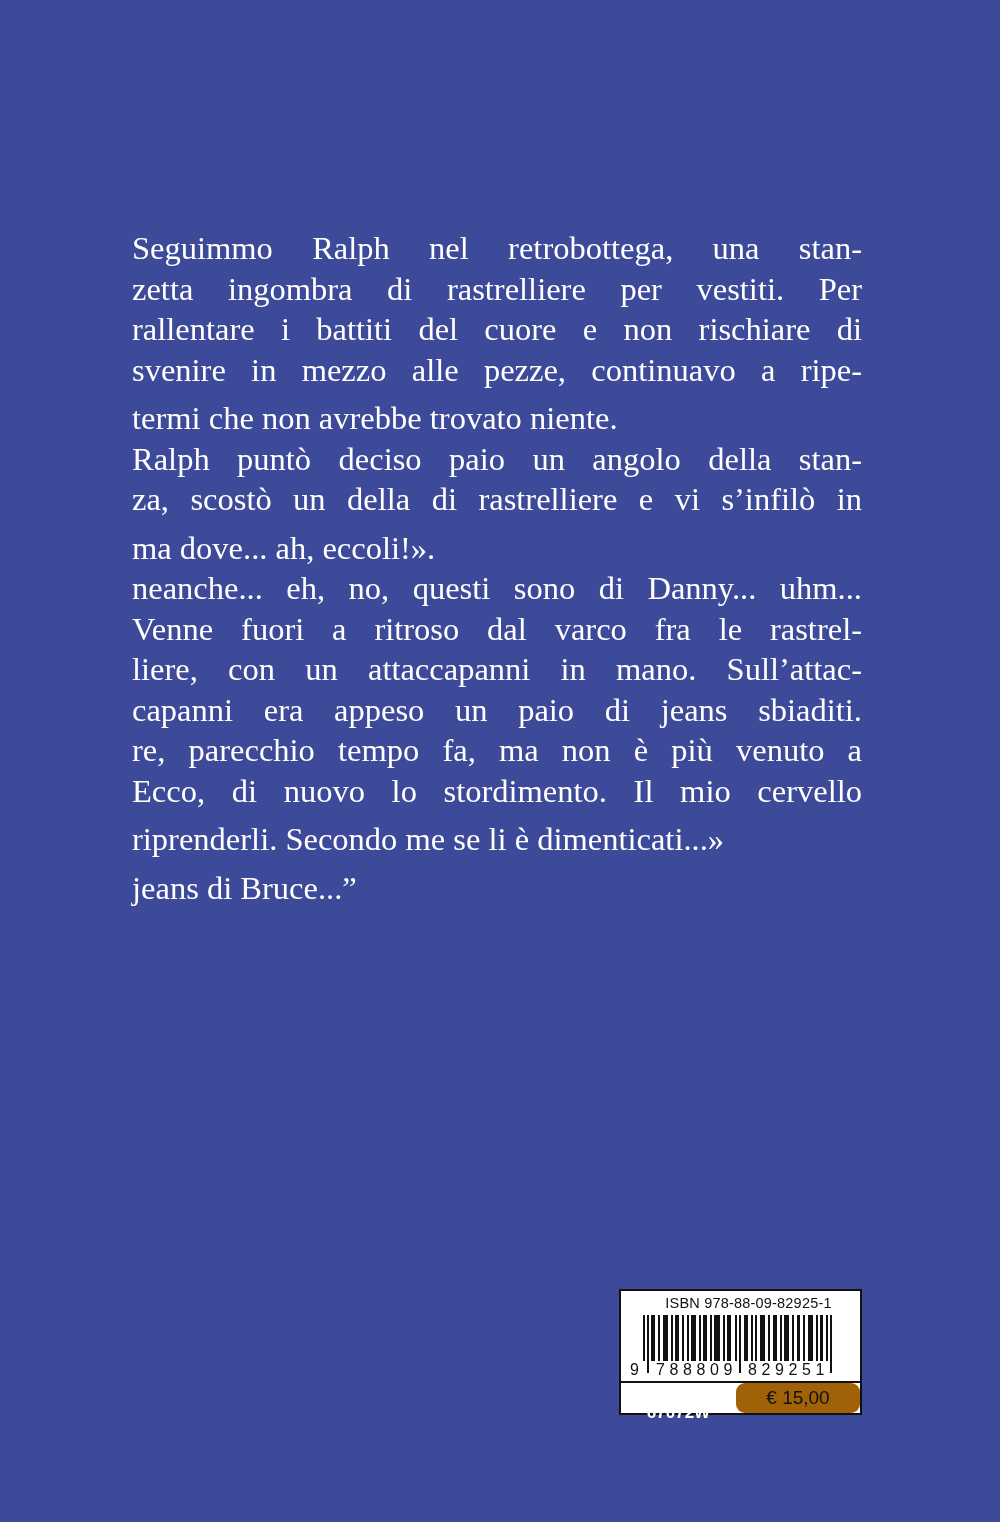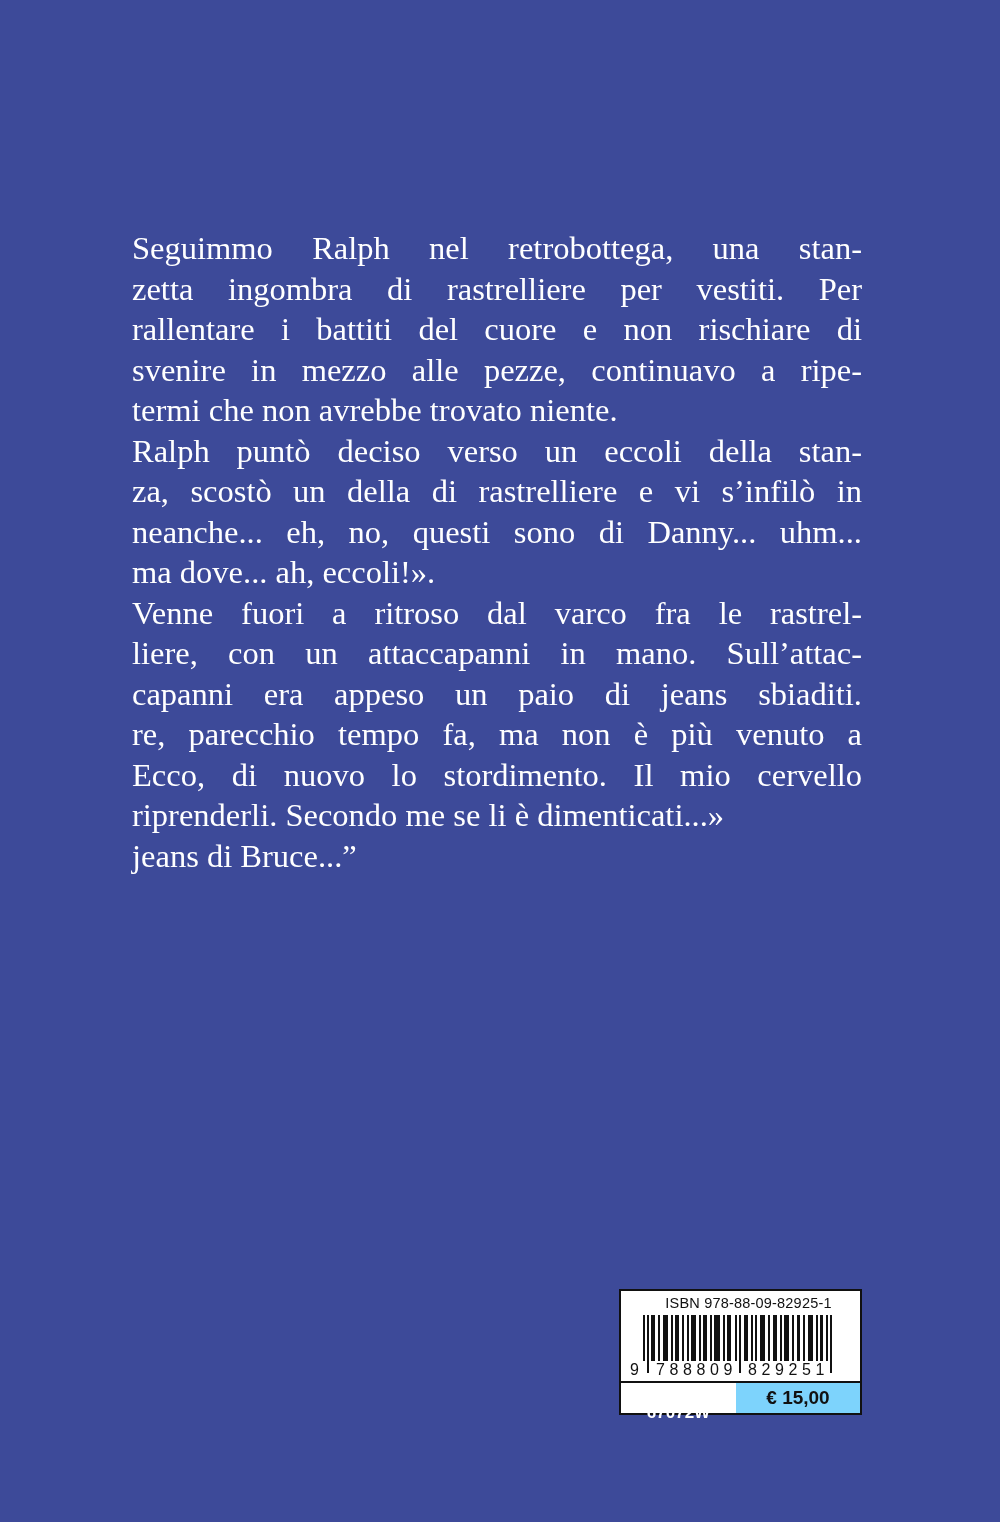--- a/index.html
+++ b/index.html
@@ -28,20 +28,21 @@
     }
     .blurb .line {
       display: block;
       white-space: nowrap;
       text-align: justify;
       text-align-last: justify;
       height: 40.5px;
     }
     .blurb .line.last {
       text-align-last: left;
+      margin-top: 8px;
     }
     .barcode-box {
       position: absolute;
       left: 619px;
       top: 1289px;
       width: 243px;
       height: 126px;
       background: #ffffff;
       border: 2px solid #111;
       box-sizing: border-box;
@@ -83,42 +84,42 @@
     .code-cell {
       width: 115px;
       background: #111;
       color: #fff;
       font-weight: bold;
       font-size: 17px;
       display: flex; align-items: center; justify-content: center; margin-top: 30px;
     }
     .price-cell {
       flex: 1;
-      background: #7dd3fc;
+      background: #a16207;
       color: #111;
-      font-weight: bold;
+      font-weight: normal;
       font-size: 19px;
-      display: flex; align-items: center; justify-content: center;
+      display: flex; align-items: center; justify-content: center; border-radius: 9px;
     }
   </style>
 </head>
 <body>
 
 <div class="cover">
 
   <div class="blurb">
     <span class="line">Seguimmo Ralph nel retrobottega, una stan-</span>
     <span class="line">zetta ingombra di rastrelliere per vestiti. Per</span>
     <span class="line">rallentare i battiti del cuore e non rischiare di</span>
     <span class="line">svenire in mezzo alle pezze, continuavo a ripe-</span>
     <span class="line last">termi che non avrebbe trovato niente.</span>
-    <span class="line">Ralph puntò deciso verso un eccoli della stan-</span>
+    <span class="line">Ralph puntò deciso paio un angolo della stan-</span>
     <span class="line">za, scostò un della di rastrelliere e vi s’infilò in</span>
+    <span class="line last">ma dove... ah, eccoli!».</span>
     <span class="line">neanche... eh, no, questi sono di Danny... uhm...</span>
-    <span class="line last">ma dove... ah, eccoli!».</span>
     <span class="line">Venne fuori a ritroso dal varco fra le rastrel-</span>
     <span class="line">liere, con un attaccapanni in mano. Sull’attac-</span>
     <span class="line">capanni era appeso un paio di jeans sbiaditi.</span>
     <span class="line">re, parecchio tempo fa, ma non è più venuto a</span>
     <span class="line">Ecco, di nuovo lo stordimento. Il mio cervello</span>
     <span class="line last">riprenderli. Secondo me se li è dimenticati...»</span>
     <span class="line last">jeans di Bruce...”</span>
   </div>
 
   <div class="barcode-box">

